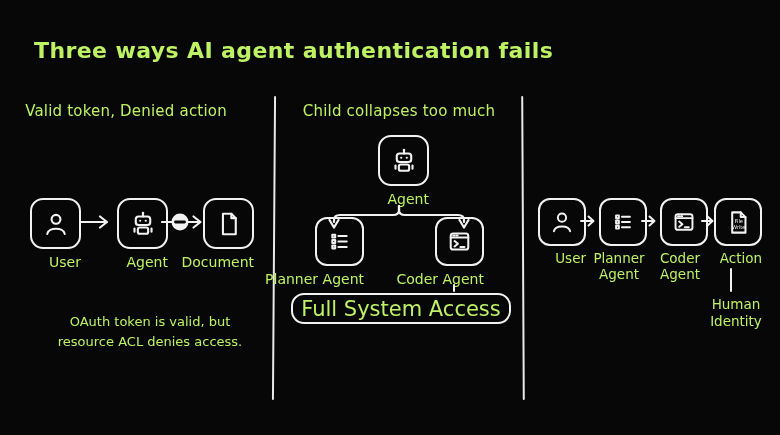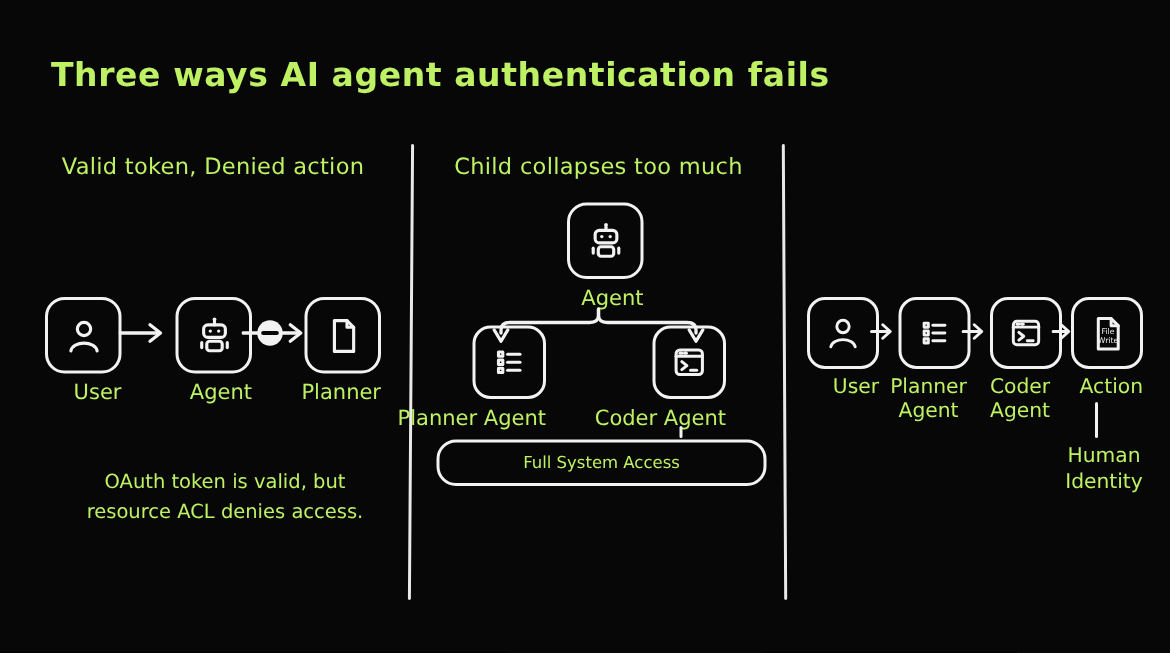--- a/index.html
+++ b/index.html
@@ -36,42 +36,42 @@
   .nowrap { white-space:nowrap; }
   .arrow { position:absolute; }
   .caption {
     position:absolute; left:30px; top:312px; width:240px;
     text-align:center; font-size:13px; line-height:1.55;
   }
   .access-box {
     position:absolute; left:291px; top:293px; width:216px; height:27px;
     border:2.5px solid #f2f2f2; border-radius:13px;
     display:flex; align-items:center; justify-content:center;
-    font-size:11px;
+    font-size:21px;
   }
   .vline { position:absolute; width:2px; background:#f2f2f2; border-radius:2px; }
   .identity-label {
     position:absolute; left:701px; top:296px; width:70px;
     text-align:center; font-size:13.5px; line-height:1.25;
   }
   svg.icon { stroke:#f2f2f2; stroke-width:1.8; fill:none; stroke-linecap:round; stroke-linejoin:round; }
   svg.conn { stroke:#f2f2f2; stroke-width:2.2; fill:none; stroke-linecap:round; stroke-linejoin:round; }
   .icon-text { fill:#f2f2f2; stroke:none; font-size:4.6px; font-family:"DejaVu Sans", sans-serif; }
 </style>
 </head>
 <body>
 
 <div class="canvas">
 
   <div class="title">Three ways AI agent authentication fails</div>
 
   <div class="divider" style="left:273px; transform:rotate(0.4deg);"></div>
   <div class="divider" style="left:522px; transform:rotate(-0.3deg);"></div>
 
-  <div class="panel-header" style="left:20px; width:244px;">Valid token, Denied action</div>
+  <div class="panel-header" style="left:4px; width:244px;">Valid token, Denied action</div>
 
   <div class="node" style="left:21px; top:198px; width:60px;">
     <div class="node-box box-47">
       <svg class="icon" width="28" height="28" viewBox="0 0 24 24">
         <circle cx="12" cy="8" r="3.8"></circle>
         <path d="M4.5 20.5 C5.6 14.6 18.4 14.6 19.5 20.5"></path>
       </svg>
     </div>
     <div class="node-label">User</div>
   </div>
@@ -108,21 +108,21 @@
     <path d="M14.5 13 H23.5" stroke="#070707" stroke-width="2.8" stroke-linecap="round"></path>
   </svg>
 
   <div class="node" style="left:194px; top:198px; width:60px;">
     <div class="node-box box-47">
       <svg class="icon" width="28" height="28" viewBox="0 0 24 24">
         <path d="M6.8 3.2 H14 L17.8 7 V20.8 H6.8 Z"></path>
         <path d="M14 3.2 V7 H17.8"></path>
       </svg>
     </div>
-    <div class="node-label">Planner</div>
+    <div class="node-label">Document</div>
   </div>
 
   <div class="caption">
     <div>OAuth token is valid, but</div>
     <div>resource ACL denies access.</div>
   </div>
 
   <div class="panel-header" style="left:284px; width:230px;">Child collapses too much</div>
 
   <div class="node" style="left:369px; top:135px; width:60px;">

